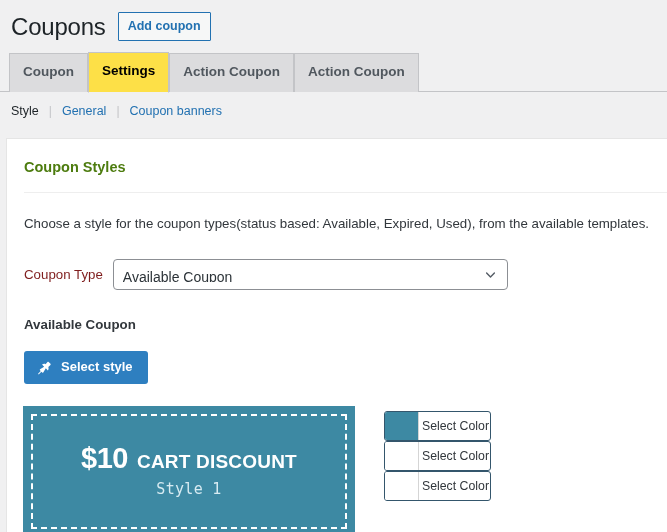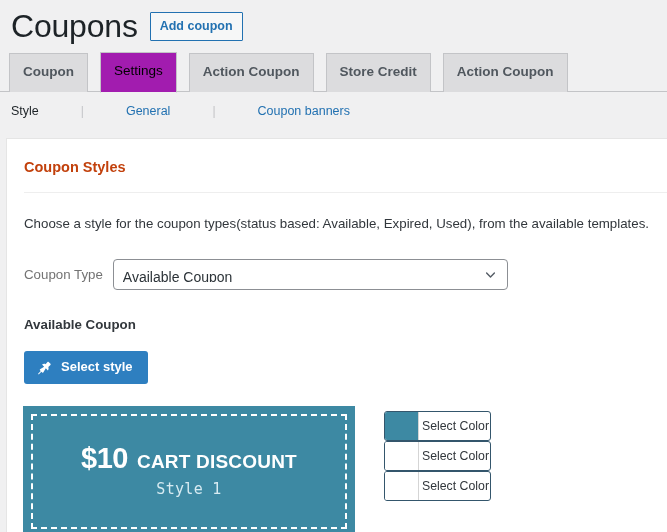--- a/index.html
+++ b/index.html
@@ -19,21 +19,21 @@
   
   .page-header {
     display: flex;
     align-items: center;
     gap: 10px;
     padding: 9px 0 0 9px;
     height: 44px;
     box-sizing: border-box;
   }
   .page-title {
-    font-size: 32px;
+    font-size: 24px;
     font-weight: 400;
     color: #1d2327;
     line-height: 1.3;
     letter-spacing: -0.2px;
     margin: 0;
     padding: 0 2px 0 2px;
   }
   .add-coupon-btn {
     display: inline-block;
     font-size: 12.5px;
@@ -72,45 +72,44 @@
     z-index: 2;
     display: inline-block;
     font-size: 13.5px;
     font-weight: 600;
     color: #50575e;
     background: #dcdcde;
     border: 1px solid #c3c4c7;
     border-bottom: none;
     padding: 9px 13px 10px 13px;
     line-height: 1.4;
-    margin-right: 12px;
+    margin-right: 0;
     margin-bottom: 0;
     cursor: pointer;
     text-decoration: none;
     white-space: nowrap;
   }
   .nav-tab.active {
-    background: #a21caf;
+    background: #fde047;
     color: #000;
-    font-weight: 400;
+    font-weight: 700;
     border-bottom: 1px solid #f0f0f1;
     margin-bottom: -1px;
     padding-bottom: 11px;
   }
 
   
   .subsubsub {
     display: flex;
     align-items: center;
     padding: 10px 4px 0 9px;
     font-size: 12.5px;
     color: #2271b1;
     height: 28px;
     box-sizing: border-box;
-    gap: 32px;
   }
   .subsub-item {
     color: #2271b1;
     text-decoration: none;
     cursor: pointer;
     padding: 0 2px;
     white-space: nowrap;
   }
   .subsub-item.current {
     color: #1d2327;
@@ -134,21 +133,21 @@
     border: 1px solid #e5e5e5;
     border-right: none;
     border-bottom: none;
     box-sizing: border-box;
     padding: 0;
     overflow: hidden;
   }
   .panel-title {
     font-size: 14.5px;
     font-weight: 700;
-    color: #c2410c;
+    color: #4d7c0f;
     margin: 0;
     padding: 18px 0 0 17px;
     line-height: 1.4;
   }
   .panel-divider {
     height: 1px;
     background: #eeeeee;
     margin: 15px 0 0 17px;
   }
   .panel-desc {
@@ -161,21 +160,21 @@
   }
 
   
   .field-row {
     display: flex;
     align-items: center;
     padding: 25px 0 0 17px;
   }
   .field-label {
     font-size: 13.3px;
-    color: #737373;
+    color: #7f1d1d;
     margin-right: 10px;
     white-space: nowrap;
   }
   .select-wrap {
     position: relative;
     width: 395px;
   }
   .styled-select {
     width: 100%;
     box-sizing: border-box;
@@ -328,21 +327,20 @@
 
 <div class="page-header">
   <h1 class="page-title">Coupons</h1>
   <span class="add-coupon-btn">Add coupon</span>
 </div>
 
 <div class="nav-tabs">
   <a class="nav-tab">Coupon</a>
   <a class="nav-tab active">Settings</a>
   <a class="nav-tab">Action Coupon</a>
-  <a class="nav-tab">Store Credit</a>
   <a class="nav-tab">Action Coupon</a>
 </div>
 
 <div class="subsubsub">
   <a class="subsub-item current">Style</a>
   <span class="subsub-sep">|</span>
   <a class="subsub-item">General</a>
   <span class="subsub-sep">|</span>
   <a class="subsub-item">Coupon banners</a>
 </div>

